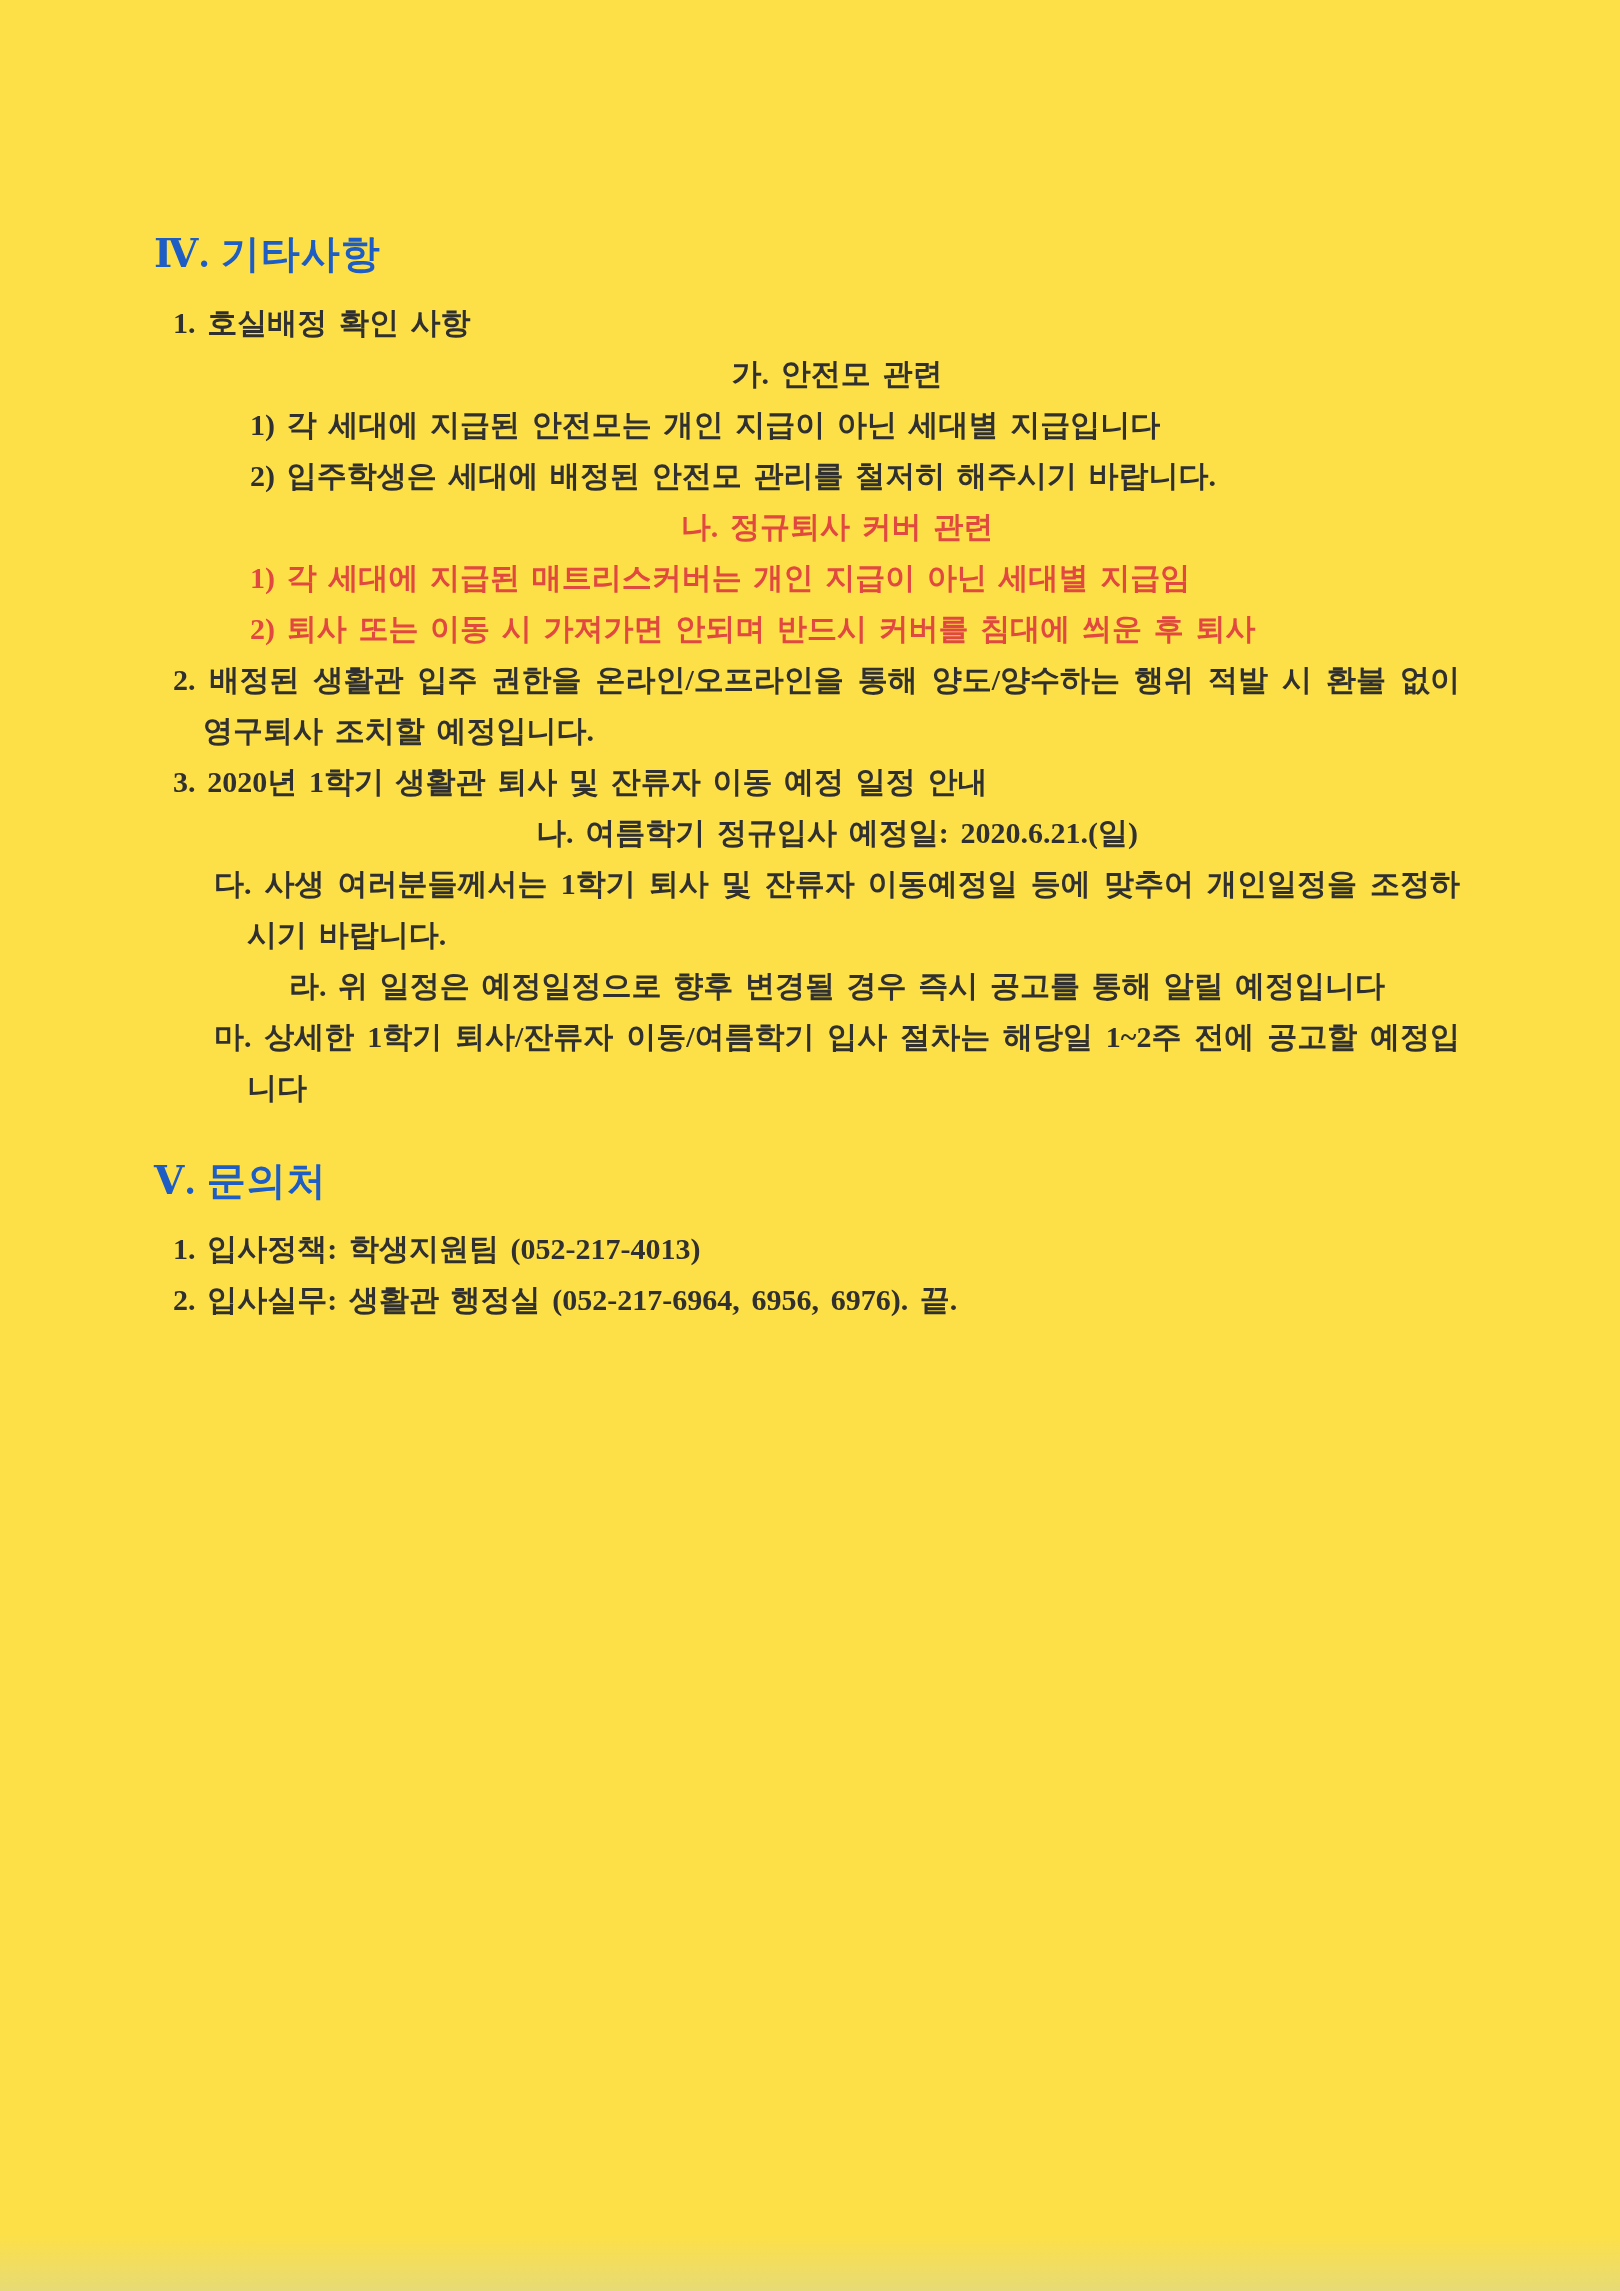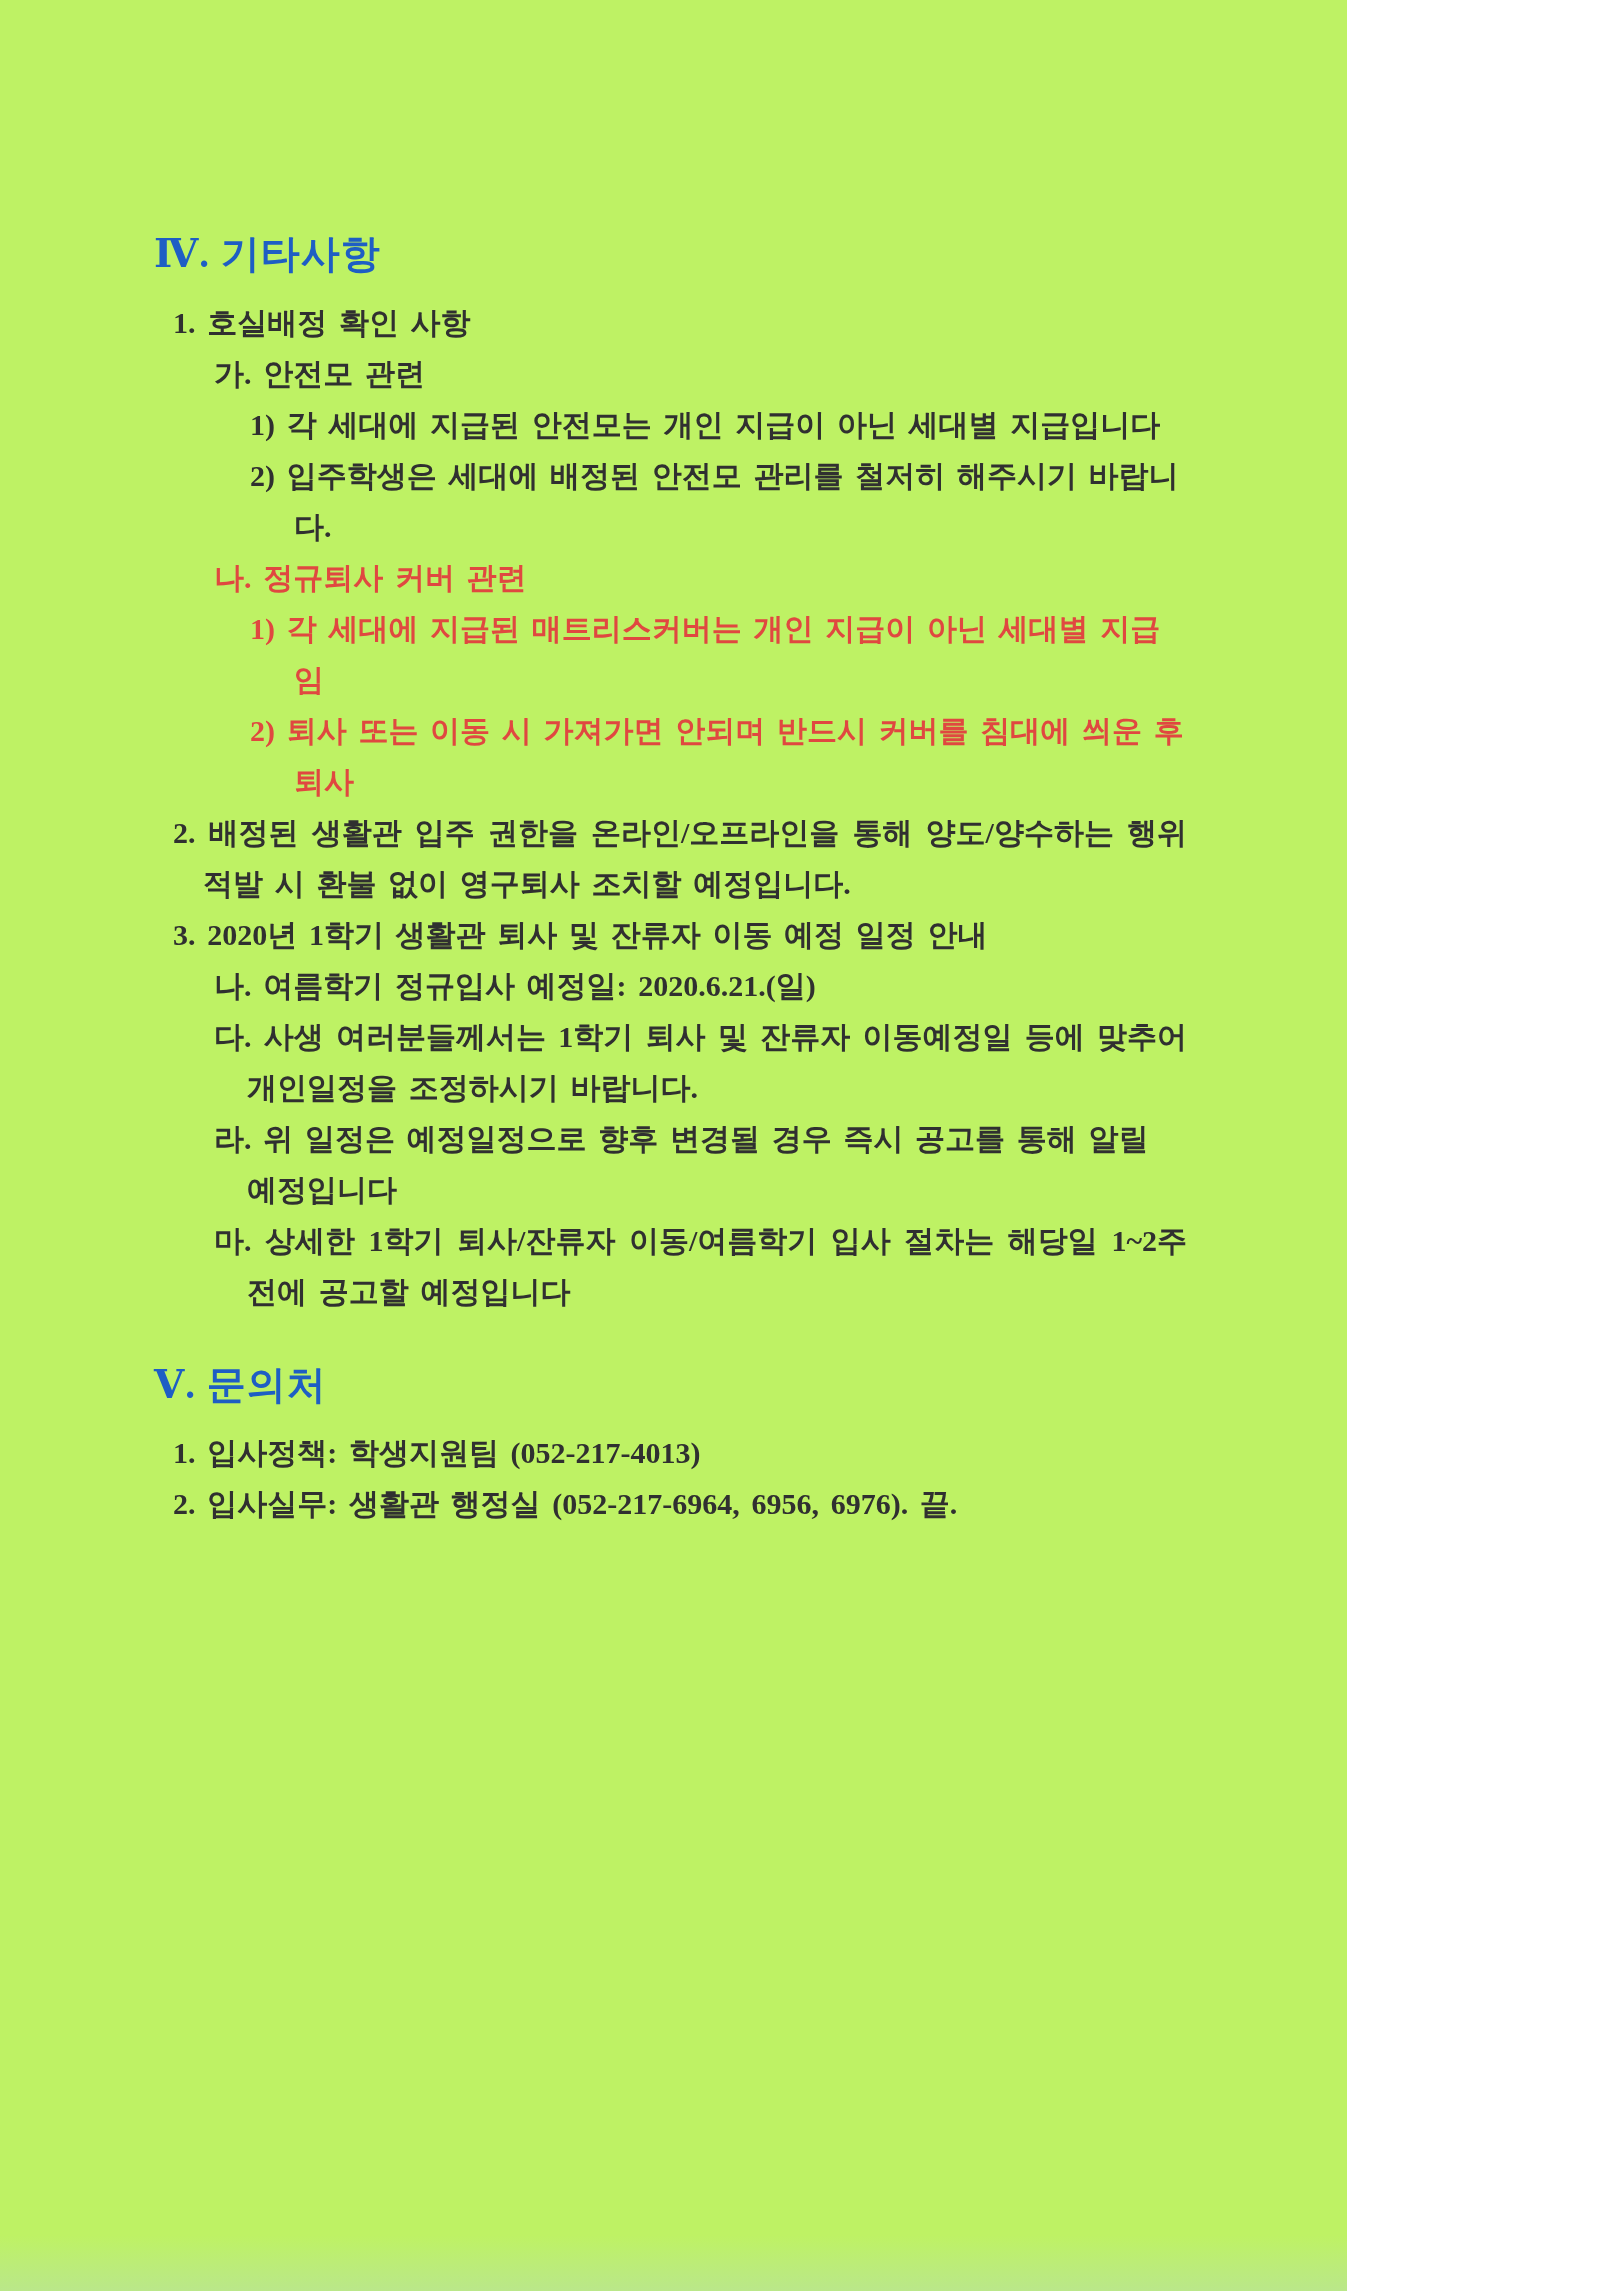--- a/index.html
+++ b/index.html
@@ -1,20 +1,20 @@
 <!DOCTYPE html>
 <html><head>
 <meta charset="utf-8">
 <style>
   html, body { margin: 0; padding: 0; background: #ffffff; }
   .page {
     position: relative;
-    width: 1347px;
+    width: 1620px;
     height: 2292px;
-    background: #bef264;
+    background: #fde047;
     overflow: hidden;
     font-family: "Liberation Serif", "DejaVu Serif", serif;
     color: #303030;
   }
   .content {
     position: absolute;
     top: 0; left: 0; right: 0;
     padding: 227px 160px 0 154px;
   }
   .sec-heading {
@@ -27,21 +27,21 @@
   .line {
     font-size: 30px;
     line-height: 51px;
     margin: 0;
     word-spacing: 0.14em;
     white-space: normal;
     font-weight: bold;
   }
   
   .lvl1 { padding-left: 49px;  text-indent: -30px; }
-  .lvl2 { padding-left: 93px;  text-indent: -33px; }
+  .lvl2 { padding-left: 93px;  text-indent: -33px; text-align: center; }
   .lvl3 { padding-left: 140px; text-indent: -44px; }
   .wrap { text-align: justify; }
   .red  { color: #e04840; }
   .section-contact { margin-top: 41px; }
   .bottom-tint {
     position: absolute;
     left: 0; right: 0; bottom: 0;
     height: 57px;
     background: linear-gradient(to bottom, rgba(255,255,255,0), rgba(176,205,228,0.30));
     pointer-events: none;

